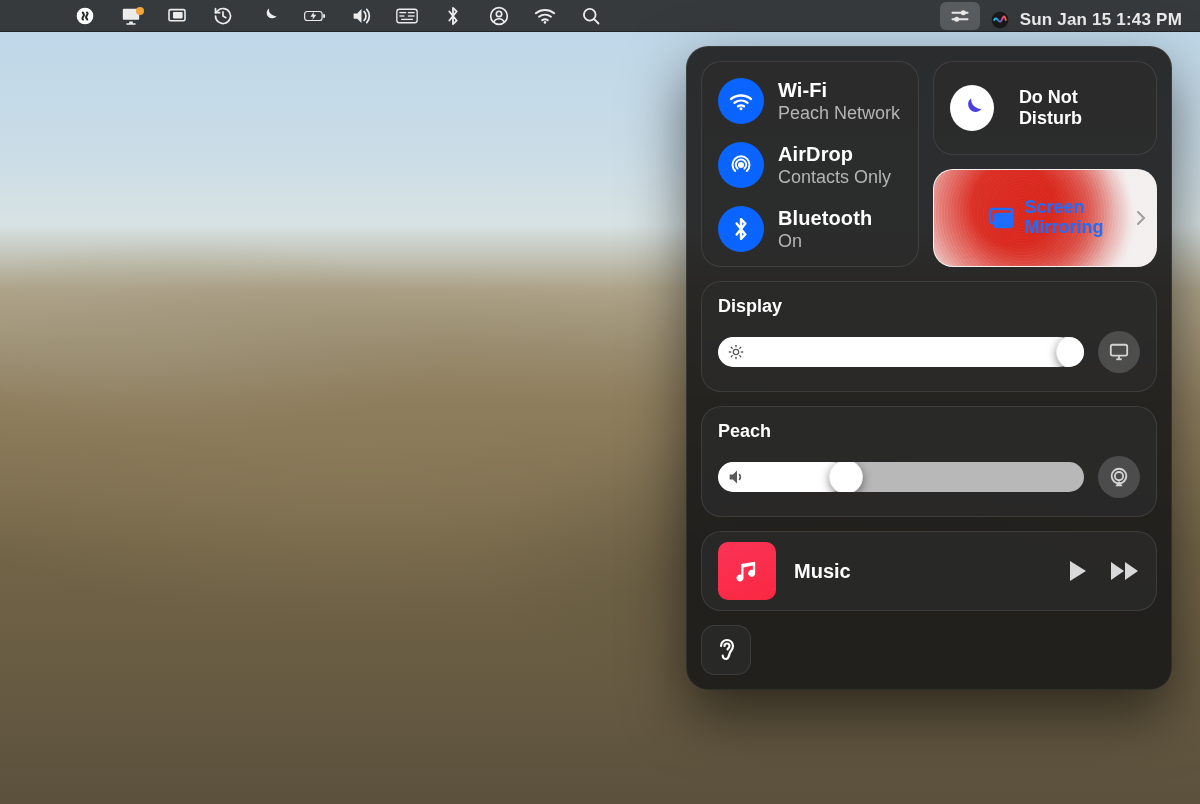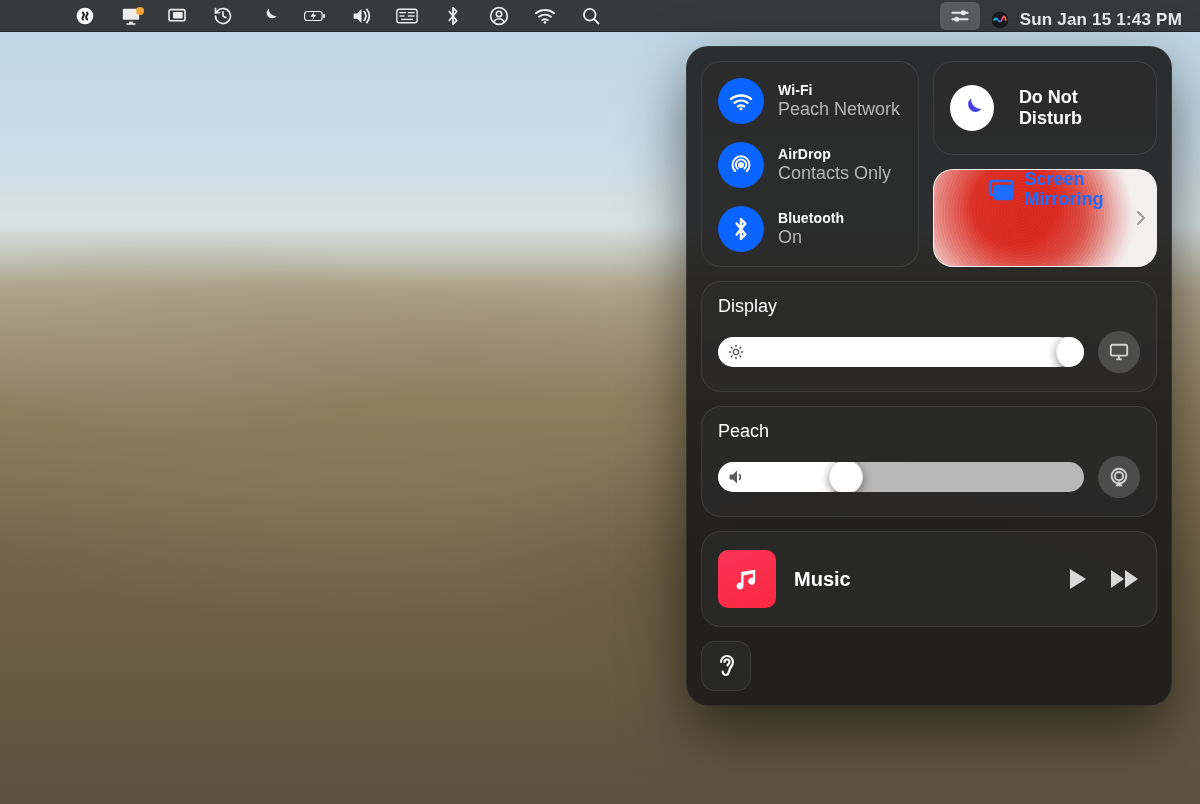--- a/index.html
+++ b/index.html
@@ -61,48 +61,48 @@
       color: #fff;
     }
     .card-conn { flex: 1; padding: 16px 16px 14px; display:flex; flex-direction:column; gap:18px; }
     .conn-item { display:flex; align-items:center; gap:14px; }
     .conn-icon {
       width: 46px; height: 46px; border-radius: 50%;
       background: #0a64ff; display:flex; align-items:center; justify-content:center;
       color:#fff;
     }
     .conn-text { display:flex; flex-direction:column; }
-    .conn-title { font-size: 14px; font-weight: 700; letter-spacing:.1px; }
+    .conn-title { font-size: 20px; font-weight: 700; letter-spacing:.1px; }
     .conn-sub { font-size: 18px; color:#b5b5b5; margin-top: 1px; }
 
     .col-right { width: 224px; display:flex; flex-direction:column; gap:14px; }
     .card-dnd { padding: 16px; display:flex; align-items:center; gap:25px; height: 94px; }
     .dnd-icon { width:46px; height:46px; border-radius:50%; background:#fff; color:#4a3fe0; display:flex; align-items:center; justify-content:center; }
     .dnd-label { font-size:18px; font-weight:700; line-height:1.15; }
 
     .card-sm {
       flex:1; position:relative; overflow:hidden; border-radius:20px;
       background: #f3efef; border: 1px solid rgba(255,255,255,0.1);
-      display:flex; align-items:flex-start; justify-content:center;
+      display:flex; align-items:center; justify-content:center;
     }
     .sm-redblob {
       position:absolute; inset: -20px -6px -6px -20px;
       background:
         radial-gradient(circle at 40% 45%, rgba(210,40,30,0.92) 25%, rgba(210,40,30,0.55) 45%, rgba(210,40,30,0.12) 62%, rgba(210,40,30,0) 72%),
         radial-gradient(circle at 55% 58%, rgba(190,30,20,0.5) 20%, transparent 55%);
       filter: blur(1px) contrast(1.08);
     }
     .sm-grain { position:absolute; inset:0; background: repeating-radial-gradient(circle at 40% 45%, rgba(255,255,255,0.08) 0 1px, transparent 1px 3px); mix-blend-mode:overlay; }
     .sm-content { position:relative; display:flex; align-items:center; gap:10px; }
     .sm-icon { width:28px; height:28px; color:#1f6dff; display:flex; align-items:center; justify-content:center; }
     .sm-text { color:#1f6dff; font-size:18px; font-weight:700; line-height:1.1; text-align:left; }
     .sm-chevron { position:absolute; right:10px; top:50%; transform:translateY(-50%); color:rgba(0,0,0,0.35); }
 
     .card-slider { padding: 14px 16px 18px; }
-    .card-slider h3 { font-size:18px; font-weight:400; margin-bottom:14px; }
+    .card-slider h3 { font-size:18px; font-weight:700; margin-bottom:14px; }
     .slider-row { display:flex; align-items:center; gap:14px; }
     .track {
       position:relative; flex:1; height: 30px; border-radius: 15px;
       background: #b8b8b8; overflow:hidden;
     }
     .track-fill { position:absolute; left:0; top:0; bottom:0; background:#fff; border-radius:15px; }
     .knob {
       position:absolute; top:50%; width:34px; height:34px; border-radius:50%;
       background:#fff; box-shadow: 0 3px 10px rgba(0,0,0,0.45);
       transform: translate(-50%,-50%);
@@ -111,21 +111,21 @@
     .track-icon-left {
       position:absolute; left:10px; top:50%; transform:translateY(-50%);
       color:#6b6b6b; display:flex; align-items:center;
     }
     .circle-btn {
       width: 42px; height:42px; border-radius:50%;
       background: rgba(84,84,84,0.85); color:#d4d4d4;
       display:flex; align-items:center; justify-content:center;
     }
 
-    .card-media { padding: 18px 16px; display:flex; align-items:center; gap:18px;justify-content:space-between; }
+    .card-media { padding: 10px 16px; display:flex; align-items:center; gap:18px;justify-content:space-between; }
     .media-art {
       width:58px; height:58px; border-radius:10px;
       background: linear-gradient(160deg,#fb3356 0%, #fa2842 100%);
       display:flex; align-items:center; justify-content:center; color:#fff;
     }
     .media-title { font-size:20px; font-weight:700; }
     .media-ctrls { margin-left:auto; display:flex; align-items:center; gap:22px; color:#d9d9d9; }
 
     .cc-bottom { display:flex; }
     .pill-btn {

